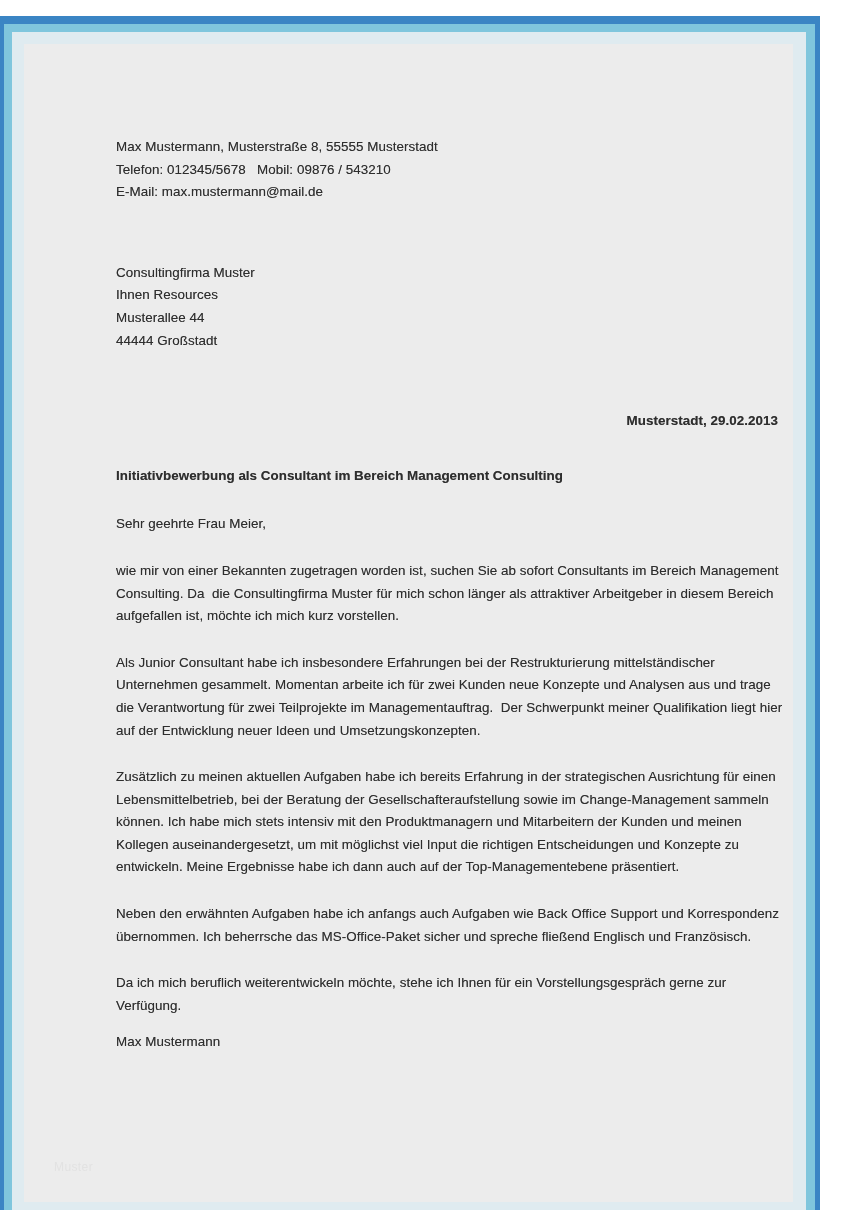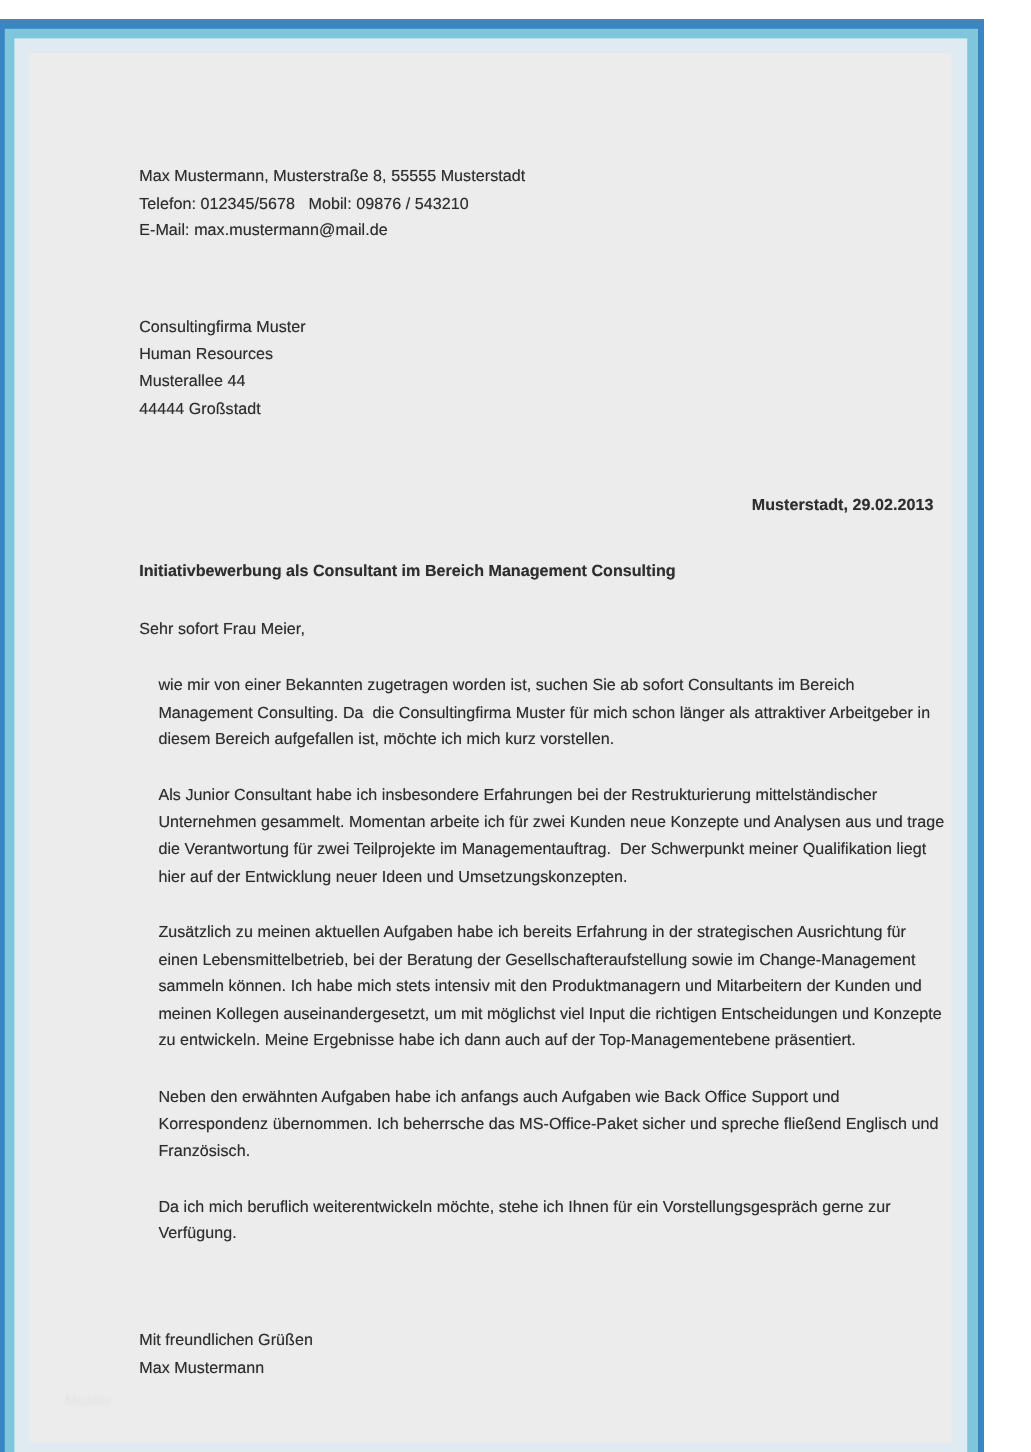--- a/index.html
+++ b/index.html
@@ -83,21 +83,20 @@
     font-weight: bold;
     letter-spacing: 0.02px;
   }
 
   .salutation { margin-top: 26px; }
 
   .para {
     margin-top: 24px;
     text-align: left;
     white-space: pre-wrap;
-    margin-left: 16px;
   }
 
   .closing { margin-top: 66px; }
   .signature { }
 
   
   .watermark {
     position: absolute;
     left: 30px;
     bottom: 28px;
@@ -120,38 +119,37 @@
         <div class="letter">
 
           <div class="sender-block">
             <div class="sender-line">Max Mustermann, Musterstraße 8, 55555 Musterstadt</div>
             <div class="sender-line">Telefon: 012345/5678   Mobil: 09876 / 543210</div>
             <div class="sender-line">E-Mail: max.mustermann@mail.de</div>
           </div>
 
           <div class="recipient-block">
             <div class="recipient-line">Consultingfirma Muster</div>
-            <div class="recipient-line">Human Resources</div>
+            <div class="recipient-line">Ihnen Resources</div>
             <div class="recipient-line">Musterallee 44</div>
             <div class="recipient-line">44444 Großstadt</div>
           </div>
 
           <div class="date-line">Musterstadt, 29.02.2013</div>
 
           <div class="subject-line">Initiativbewerbung als Consultant im Bereich Management Consulting</div>
 
-          <div class="salutation">Sehr sofort Frau Meier,</div>
+          <div class="salutation">Sehr geehrte Frau Meier,</div>
 
           <p class="para">wie mir von einer Bekannten zugetragen worden ist, suchen Sie ab sofort Consultants im Bereich Management Consulting. Da  die Consultingfirma Muster für mich schon länger als attraktiver Arbeitgeber in diesem Bereich aufgefallen ist, möchte ich mich kurz vorstellen.</p>
           <p class="para">Als Junior Consultant habe ich insbesondere Erfahrungen bei der Restrukturierung mittelständischer Unternehmen gesammelt. Momentan arbeite ich für zwei Kunden neue Konzepte und Analysen aus und trage die Verantwortung für zwei Teilprojekte im Managementauftrag.  Der Schwerpunkt meiner Qualifikation liegt hier auf der Entwicklung neuer Ideen und Umsetzungskonzepten.</p>
           <p class="para">Zusätzlich zu meinen aktuellen Aufgaben habe ich bereits Erfahrung in der strategischen Ausrichtung für einen Lebensmittelbetrieb, bei der Beratung der Gesellschafteraufstellung sowie im Change-Management sammeln können. Ich habe mich stets intensiv mit den Produktmanagern und Mitarbeitern der Kunden und meinen Kollegen auseinandergesetzt, um mit möglichst viel Input die richtigen Entscheidungen und Konzepte zu entwickeln. Meine Ergebnisse habe ich dann auch auf der Top-Managementebene präsentiert.</p>
           <p class="para">Neben den erwähnten Aufgaben habe ich anfangs auch Aufgaben wie Back Office Support und Korrespondenz übernommen. Ich beherrsche das MS-Office-Paket sicher und spreche fließend Englisch und Französisch.</p>
           <p class="para">Da ich mich beruflich weiterentwickeln möchte, stehe ich Ihnen für ein Vorstellungsgespräch gerne zur Verfügung.</p>
 
-          <div class="closing">Mit freundlichen Grüßen</div>
           <div class="signature">Max Mustermann</div>
 
         </div>
 
         <div class="watermark">Muster</div>
 
       </div>
     </div>
   </div>
 </div>

